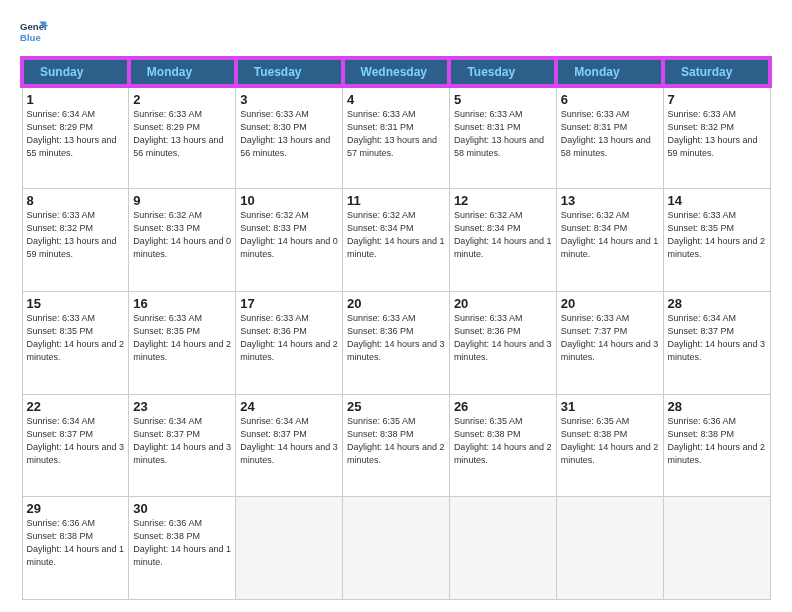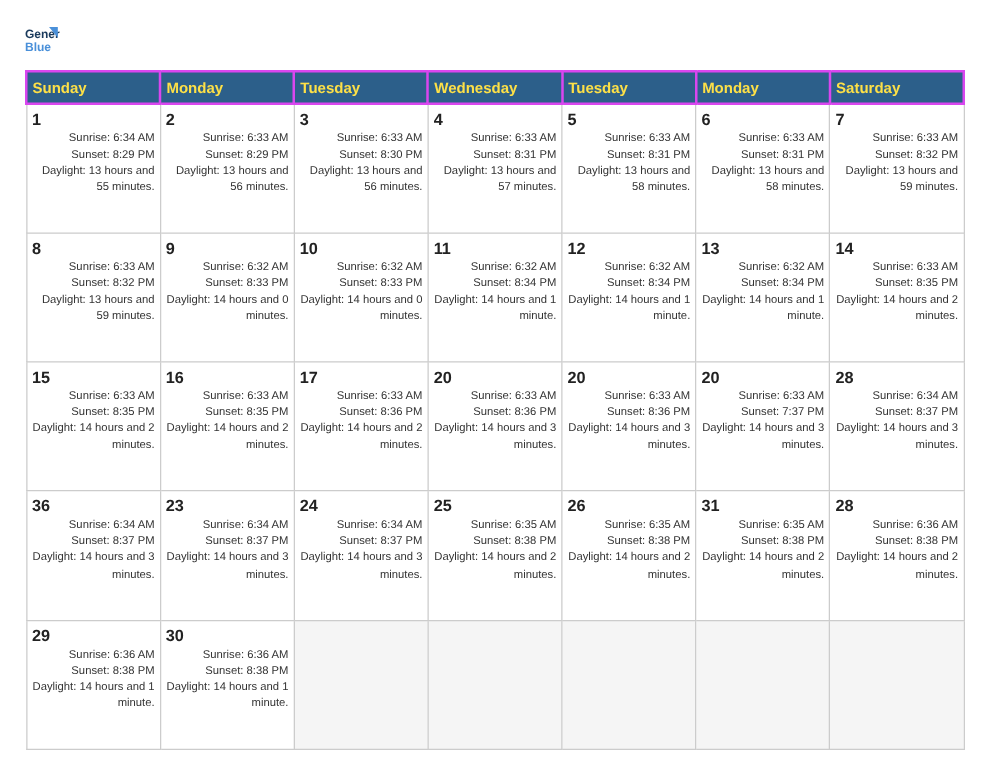--- a/index.html
+++ b/index.html
@@ -47,26 +47,26 @@
       margin-top: 2px;
     }
     .calendar {
       width: 100%;
       border-collapse: collapse;
       flex: 1;
       table-layout: fixed;
     }
     .calendar thead tr th {
       background: #2c5f8a;
-      color: #fde047;
+      color: #7dd3fc;
       font-size: 12px;
       font-weight: bold;
-      padding: 5px 4px;
+      padding: 5px 16px;
       text-align: left;
-      border: 2px solid #d946ef;
+      border: 4px solid #d946ef;
     }
     .calendar tbody tr td {
       border: 1px solid #ccc;
       vertical-align: top;
       padding: 4px 4px 3px 4px;
       font-size: 9.5px;
       color: #222;
       background: #fff;
       height: 88px;
     }
@@ -76,21 +76,20 @@
     .day-num {
       font-size: 13px;
       font-weight: bold;
       display: block;
       margin-bottom: 1px;
     }
     .day-info {
       font-size: 9px;
       line-height: 1.45;
       color: #333;
-      text-align: right;
     }
   </style>
 </head>
 <body>
 
 <div class="page">
   <div class="header">
     <div class="logo">
       <svg class="logo-icon" viewBox="0 0 32 32">
         <text x="0" y="14" font-size="11" font-weight="bold" fill="#1a3a5c">General</text>
@@ -265,21 +264,21 @@
           <td>
             <span class="day-num">28</span>
             <div class="day-info">Sunrise: 6:34 AM
 Sunset: 8:37 PM
 Daylight: 14 hours
 and 3 minutes.</div>
           </td>
         </tr>
         <tr>
           <td>
-            <span class="day-num">36</span>
+            <span class="day-num">22</span>
             <div class="day-info">Sunrise: 6:34 AM
 Sunset: 8:37 PM
 Daylight: 14 hours
 and 3 minutes.</div>
           </td>
           <td>
             <span class="day-num">23</span>
             <div class="day-info">Sunrise: 6:34 AM
 Sunset: 8:37 PM
 Daylight: 14 hours

